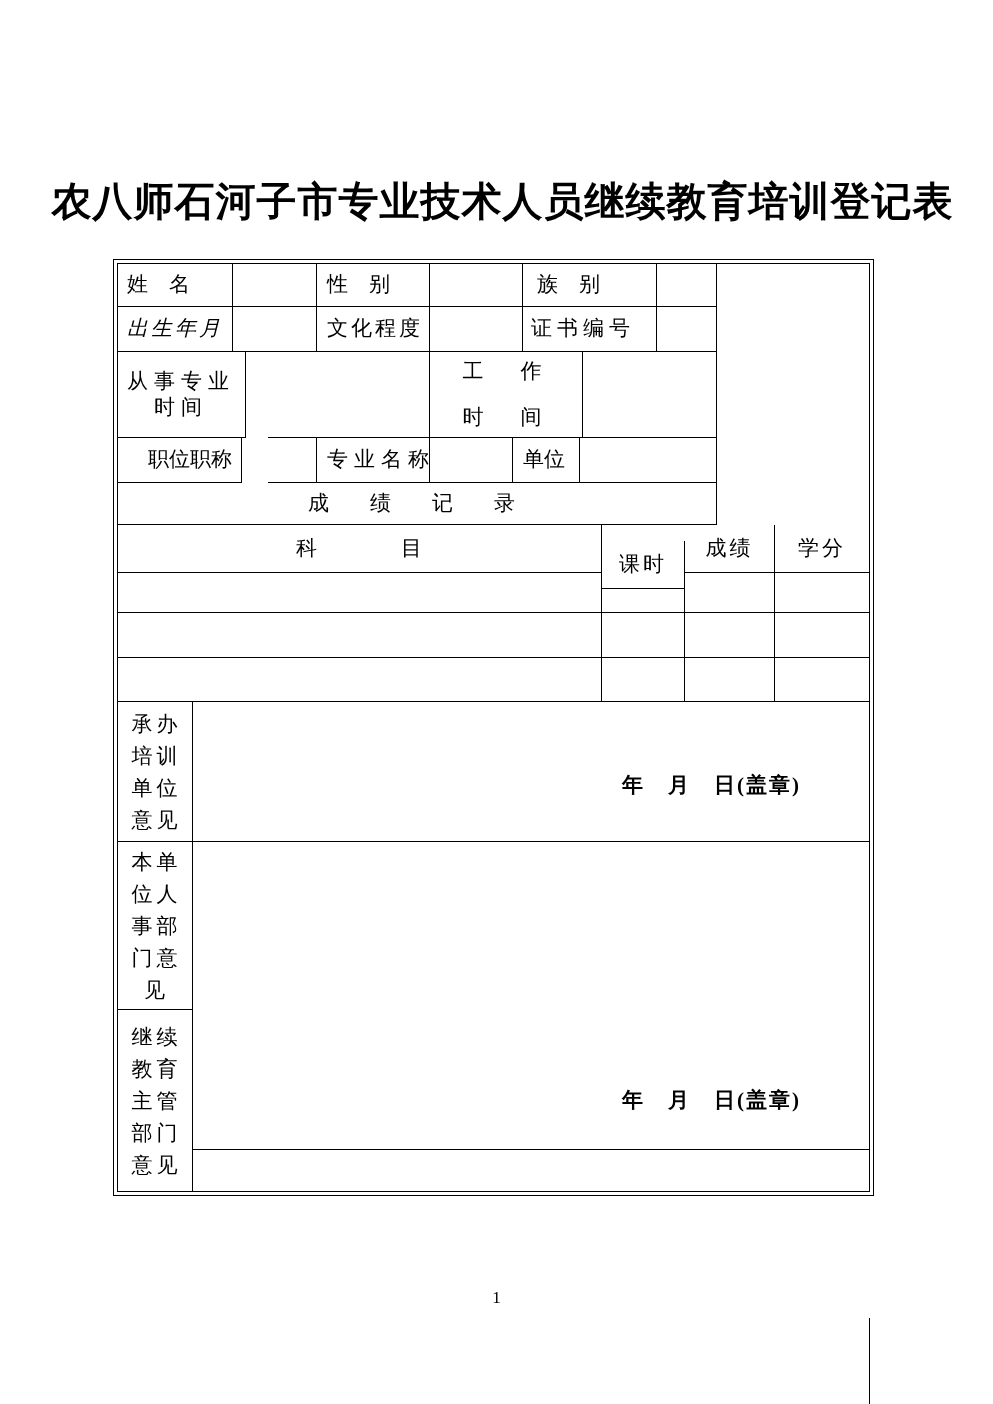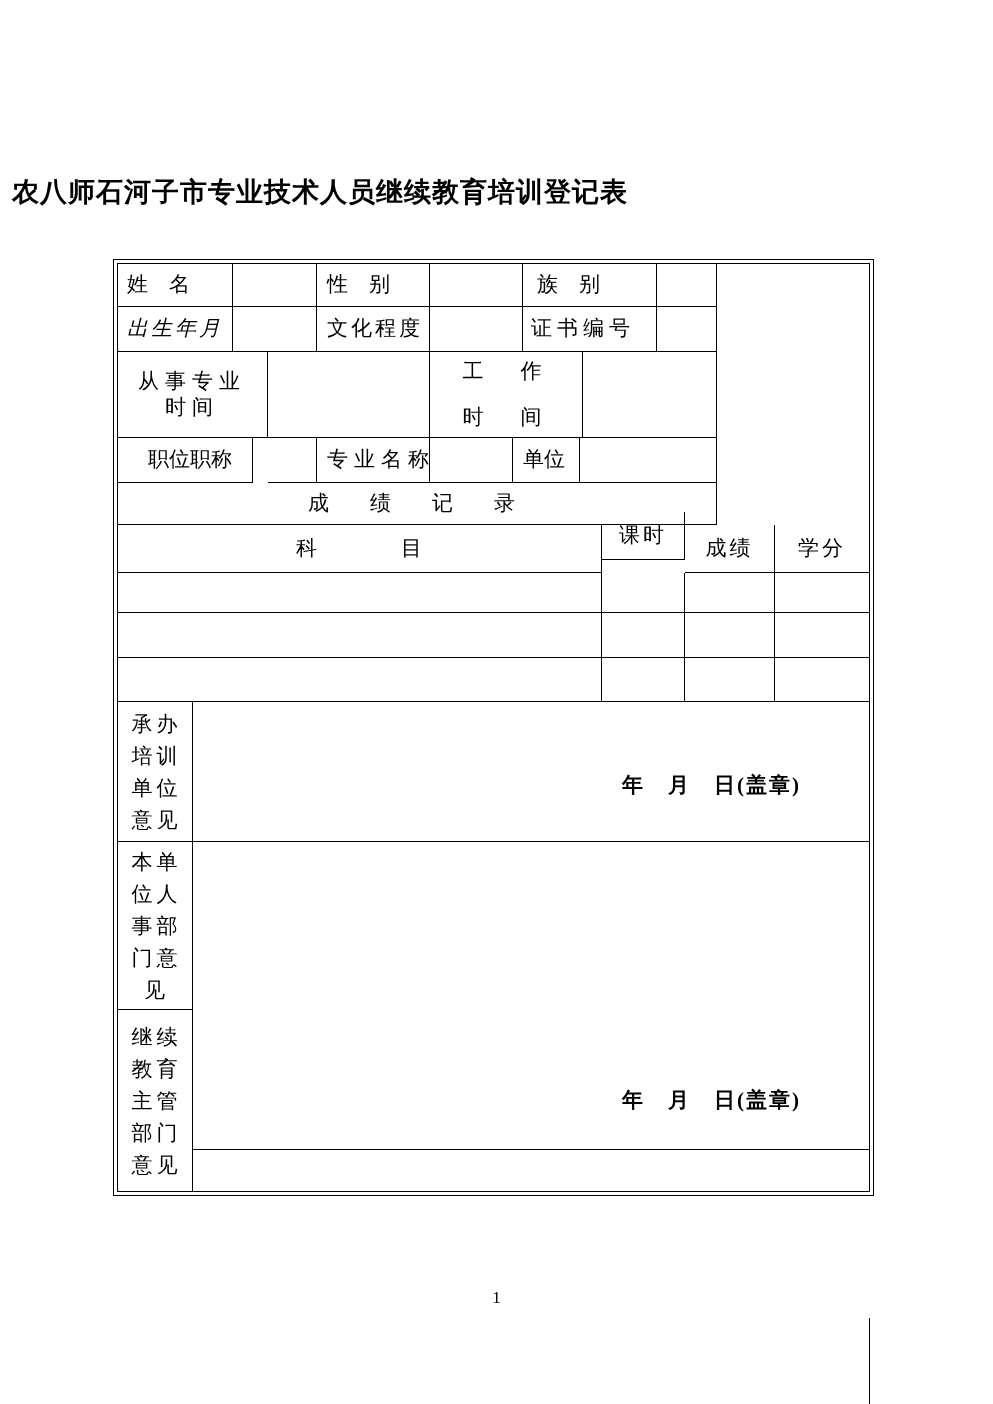--- a/index.html
+++ b/index.html
@@ -6,22 +6,22 @@
   .page{
     position:relative;
     width:993px;height:1404px;
     background:#ffffff;
     font-family:"Liberation Serif","DejaVu Serif",serif;
     color:#000;
     overflow:hidden;
   }
   .doc-title{
     position:absolute;left:0;top:174px;width:100%;
-    text-indent:12px;
-    font-size:27px;font-weight:bold;letter-spacing:1px;
+    text-align:center;text-indent:12px;
+    font-size:40px;font-weight:bold;letter-spacing:1px;
     white-space:nowrap;
   }
   .tbl{position:absolute;left:117px;top:263px;width:753px;height:929px;}
   .frame-inner{position:absolute;inset:0;border:1px solid #000;pointer-events:none;}
   .frame-outer{position:absolute;inset:-4px;border:1px solid #000;pointer-events:none;}
   .cell{
     position:absolute;box-sizing:border-box;
     border-right:1px solid #000;border-bottom:1px solid #000;
     display:flex;align-items:center;
     font-size:21px;line-height:1.2;
@@ -65,42 +65,42 @@
     <div class="cell" style="left:540px;top:0;width:60px;height:44px;"></div>
 
 
     <div class="cell pl10 ls3" style="left:0;top:44px;width:116px;height:45px;font-style:italic;">出生年月</div>
     <div class="cell" style="left:116px;top:44px;width:84px;height:45px;"></div>
     <div class="cell pl10 ls3" style="left:200px;top:44px;width:113px;height:45px;">文化程度</div>
     <div class="cell" style="left:313px;top:44px;width:93px;height:45px;"></div>
     <div class="cell pl8 ls5" style="left:406px;top:44px;width:134px;height:45px;text-align:center;">证书编号</div>
     <div class="cell" style="left:540px;top:44px;width:60px;height:45px;"></div>
 
-    <div class="cell col two-line ls6" style="left:0;top:89px;width:151px;height:86px;">
+    <div class="cell col two-line ls6" style="left:0;top:89px;width:129px;height:86px;">
       <span>从事专业</span>
       <span>时间</span>
     </div>
     <div class="cell" style="left:151px;top:89px;width:162px;height:86px;"></div>
     <div class="cell col two-line ls8" style="left:313px;top:89px;width:153px;height:86px;">
       <span style="margin-bottom:20px;">工　作</span>
       <span>时　间</span>
     </div>
     <div class="cell" style="left:466px;top:89px;width:134px;height:86px;"></div>
 
-    <div class="cell pl10" style="left:0;top:175px;width:136px;height:45px;padding-left:31px;">职位职称</div>
+    <div class="cell pl10" style="left:0;top:175px;width:125px;height:45px;padding-left:31px;">职位职称</div>
     <div class="cell" style="left:151px;top:175px;width:49px;height:45px;"></div>
     <div class="cell pl10 ls6" style="left:200px;top:175px;width:113px;height:45px;">专业名称</div>
     <div class="cell" style="left:313px;top:175px;width:83px;height:45px;"></div>
     <div class="cell pl10" style="left:396px;top:175px;width:67px;height:45px;">单位</div>
     <div class="cell" style="left:463px;top:175px;width:137px;height:45px;"></div>
 
     <div class="cell center" style="left:0;top:262px;width:485px;height:48px;">科　　　　目</div>
 
     <div class="cell center ls10" style="left:0;top:220px;width:600px;height:42px;">成　绩　记　录</div>
-    <div class="cell center ls3" style="left:485px;top:249px;width:83px;height:48px;">课时</div>
+    <div class="cell center ls3" style="left:485px;top:278px;width:83px;height:48px;">课时</div>
     <div class="cell center ls3" style="left:568px;top:262px;width:90px;height:48px;">成绩</div>
     <div class="cell center ls3" style="left:658px;top:262px;width:95px;height:48px;">学分</div>
 
     <div class="cell" style="left:0;top:310px;width:485px;height:40px;"></div>
     <div class="cell" style="left:485px;top:310px;width:83px;height:40px;"></div>
     <div class="cell" style="left:568px;top:310px;width:90px;height:40px;"></div>
     <div class="cell" style="left:658px;top:310px;width:95px;height:40px;"></div>
 
     <div class="cell" style="left:0;top:350px;width:485px;height:45px;"></div>
     <div class="cell" style="left:485px;top:350px;width:83px;height:45px;"></div>

